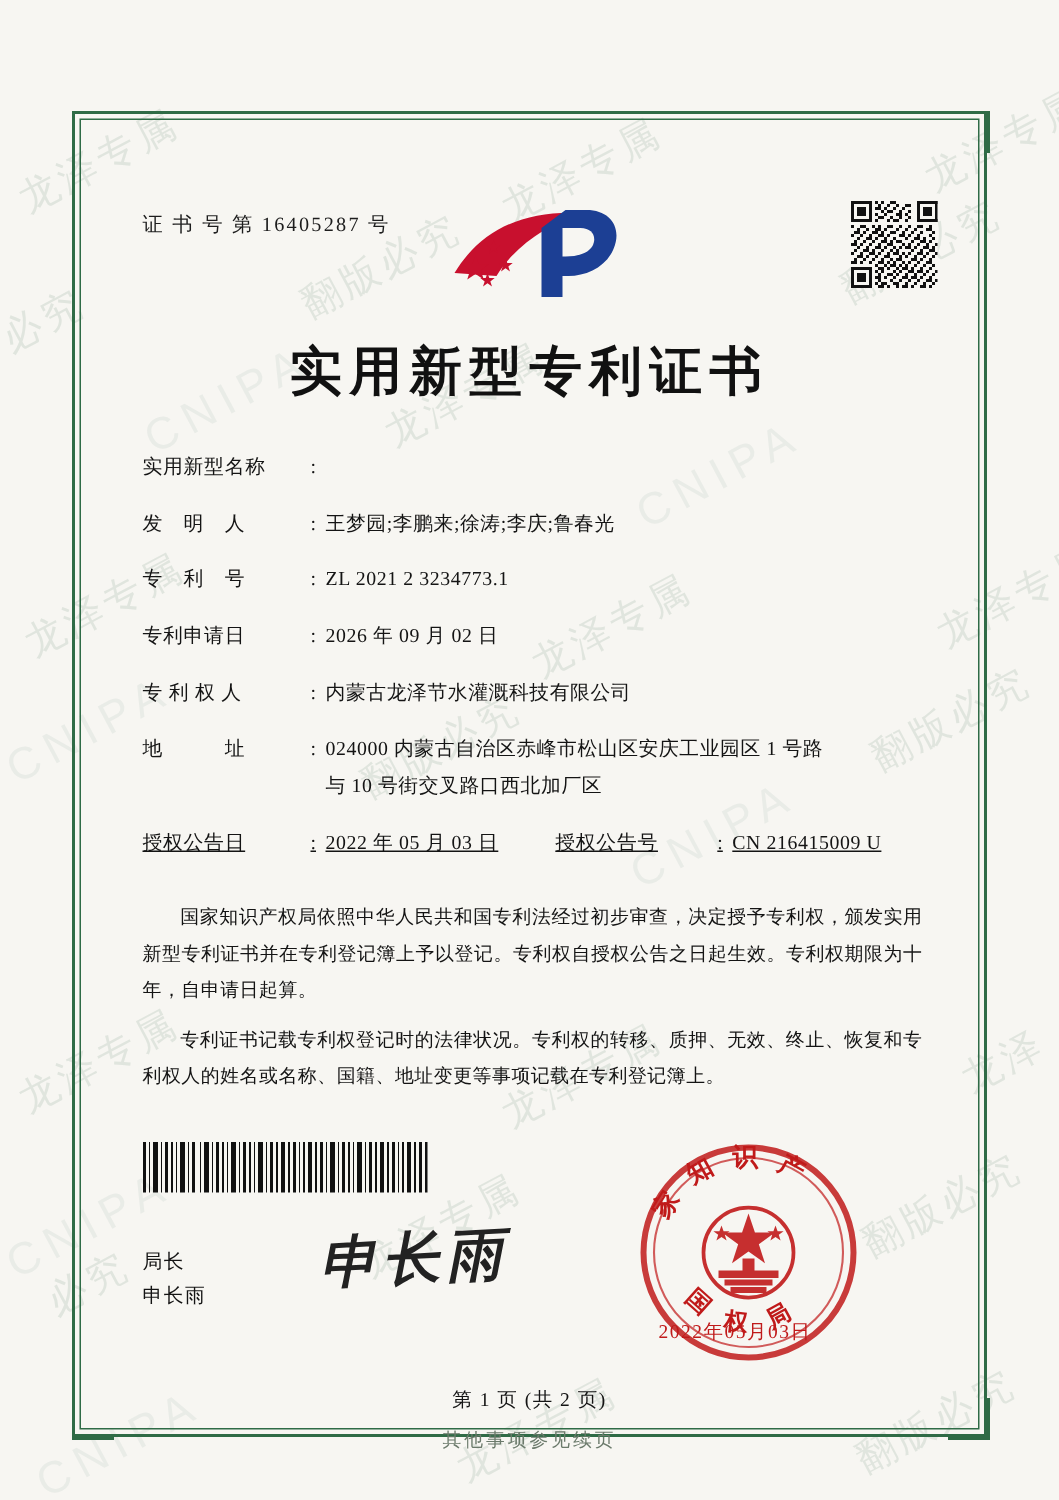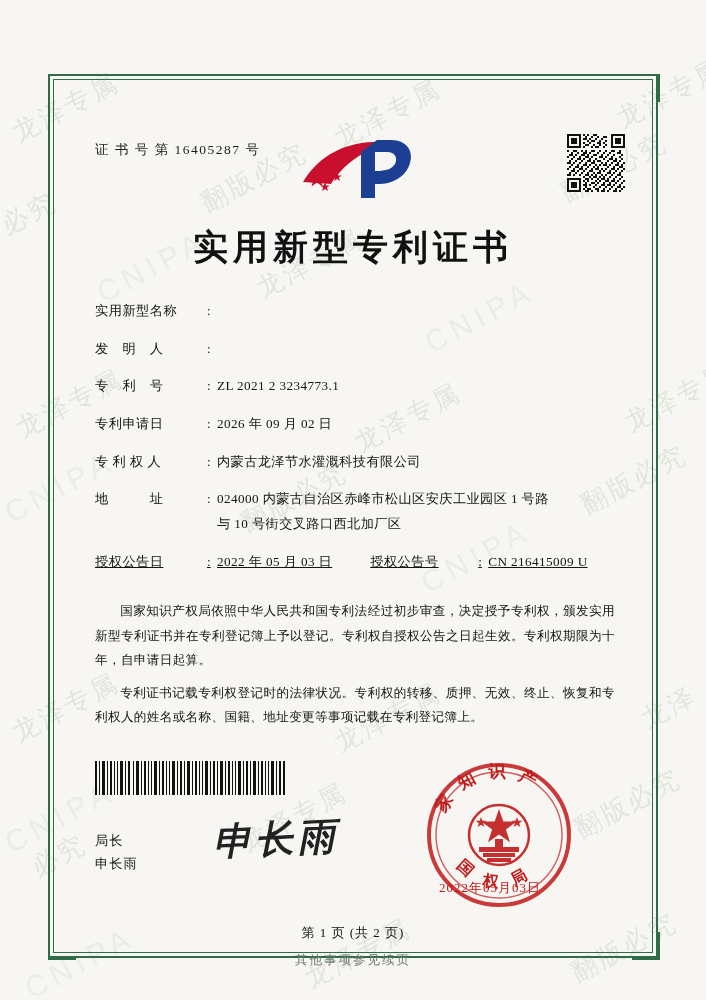--- a/index.html
+++ b/index.html
@@ -527,20 +527,21 @@
     <div class="title">实用新型专利证书</div>
 
     <div class="fields">
       <div class="row">
         <span class="lbl">实用新型名称</span>
         <span class="colon">:</span>
       </div>
       <div class="row">
         <span class="lbl">发　明　人</span>
         <span class="colon">:</span>
+        <span class="val">王梦园;李鹏来;徐涛;李庆;鲁春光</span>
       </div>
       <div class="row">
         <span class="lbl">专　利　号</span>
         <span class="colon">:</span>
         <span class="val">ZL 2021 2 3234773.1</span>
       </div>
       <div class="row">
         <span class="lbl">专利申请日</span>
         <span class="colon">:</span>
         <span class="val">2026 年 09 月 02 日</span>

